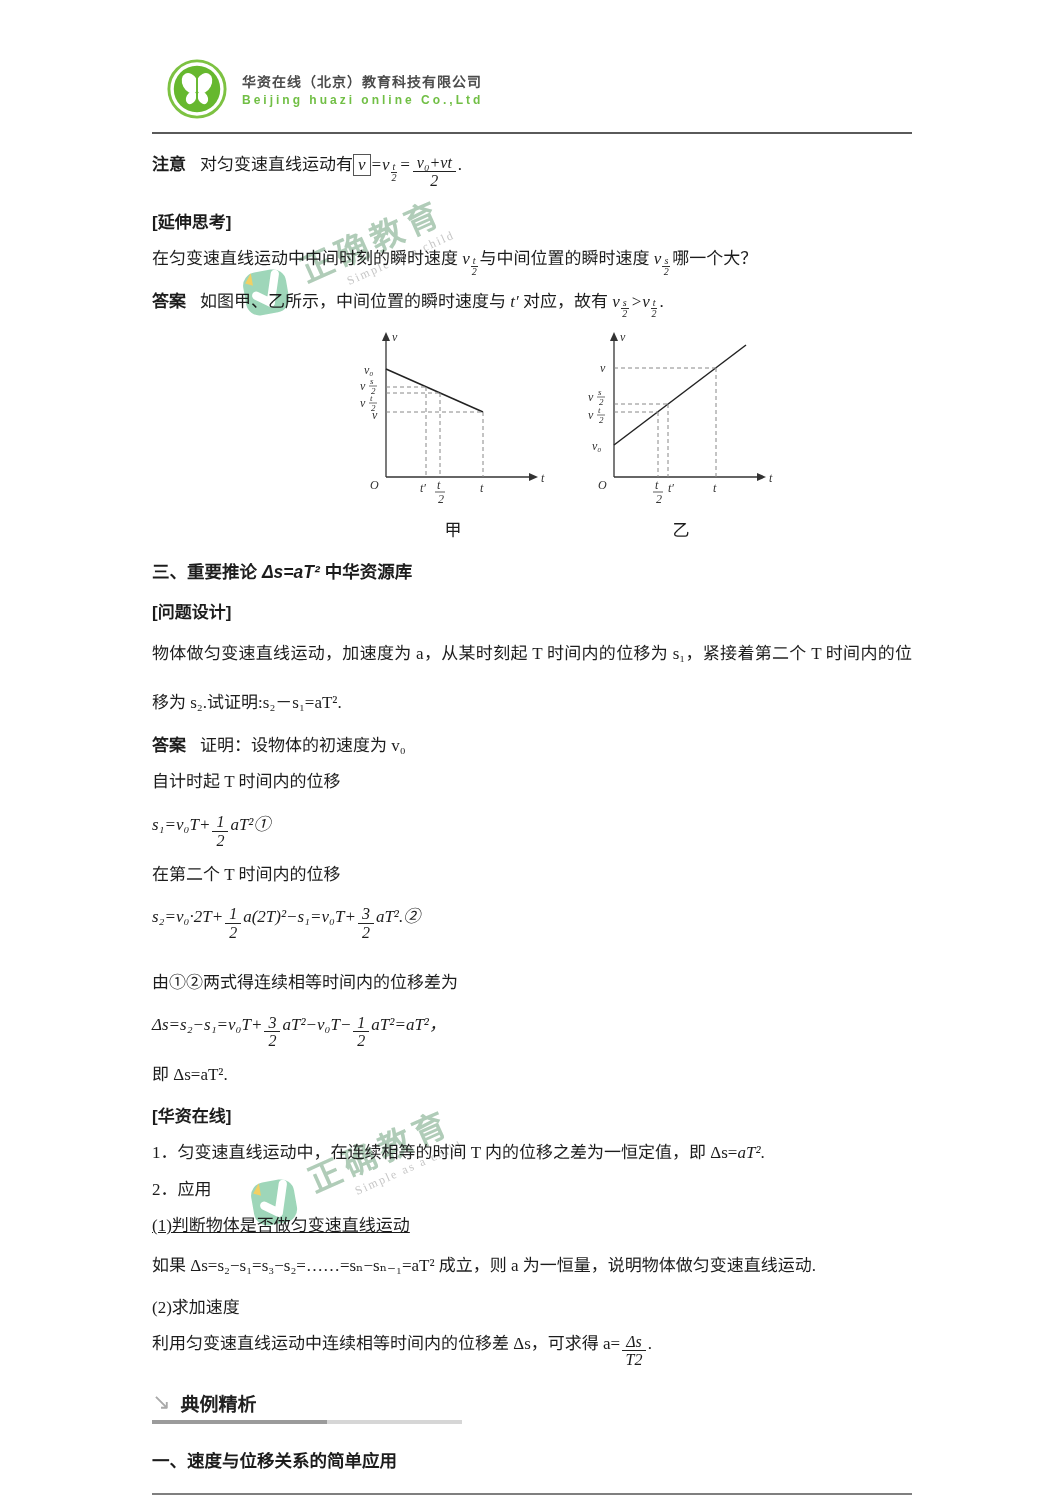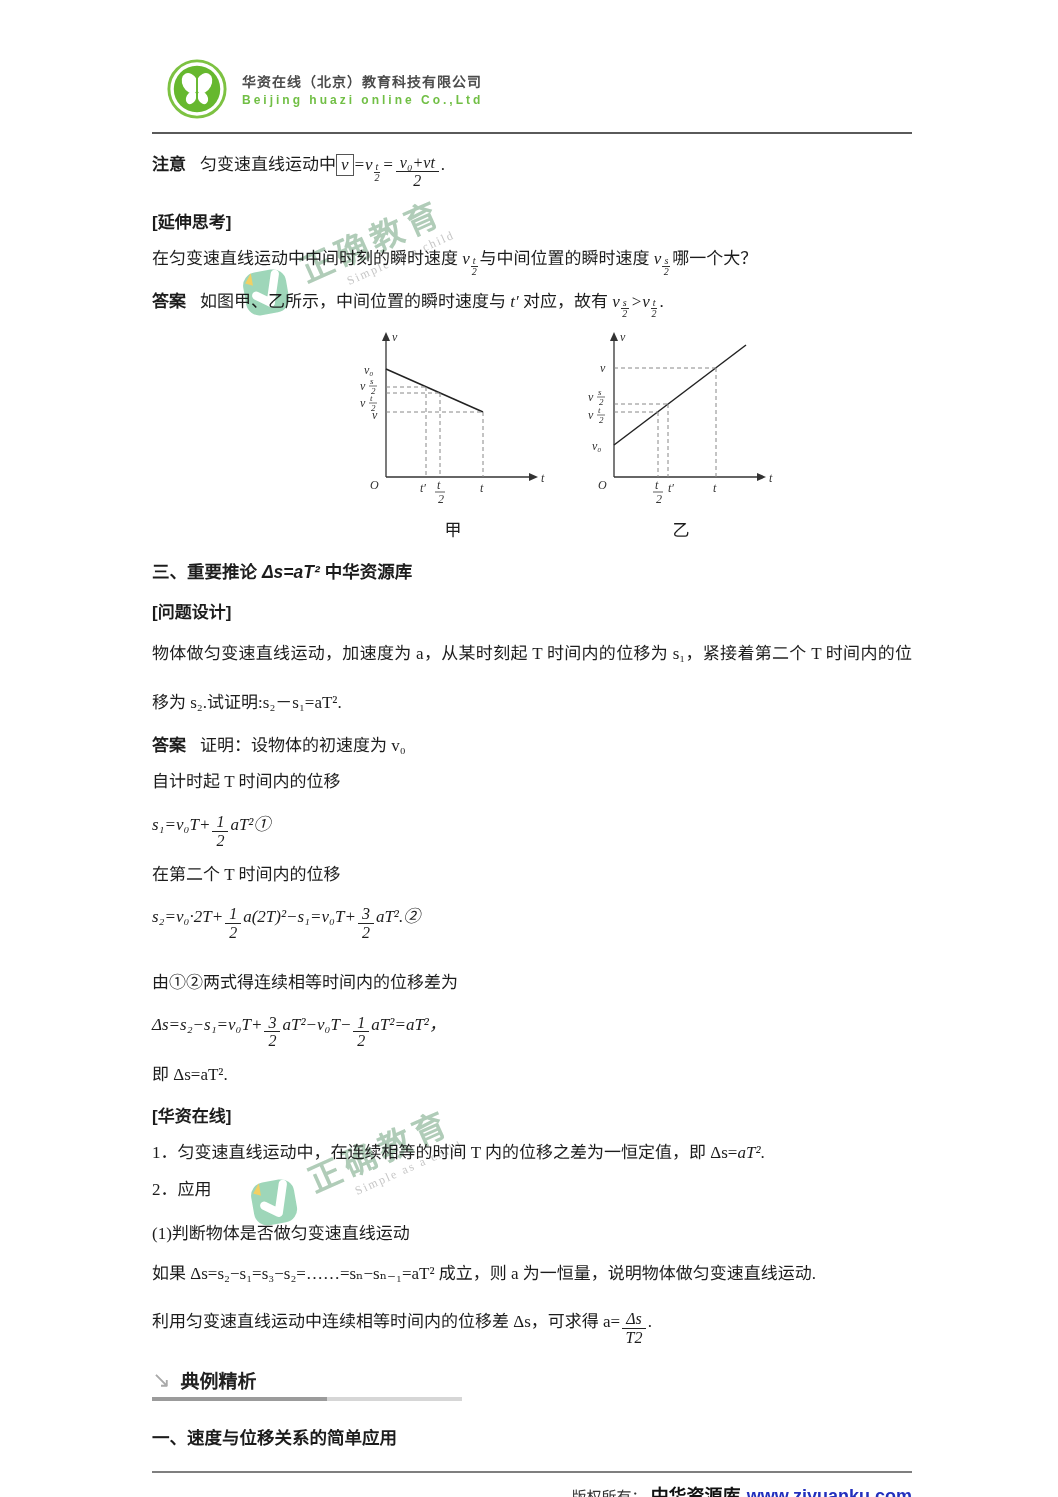--- a/index.html
+++ b/index.html
@@ -101,21 +101,21 @@
         <line x1="32" y1="18" x2="32" y2="48" stroke="#66b82e" stroke-width="2"></line>
       </svg>
       <div class="hdr-txt">
         <span class="hdr-cn">华资在线（北京）教育科技有限公司</span>
         <span class="hdr-en">Beijing huazi online Co.,Ltd</span>
       </div>
     </div>
     <hr class="hdr-rule">
 
     <div class="ln" style="margin-top:18px;">
-      <span class="lbl">注意</span><span>匀变速直线运动中</span><span class="boxv">v</span><span class="it">=</span><span class="it">v</span><span class="subfrac"><span class="n">t</span><span class="d">2</span></span><span class="it">=</span><span class="frac"><span class="num">v₀+vt</span><span class="den">2</span></span><span>.</span>
+      <span class="lbl">注意</span><span>对匀变速直线运动有</span><span class="boxv">v</span><span class="it">=</span><span class="it">v</span><span class="subfrac"><span class="n">t</span><span class="d">2</span></span><span class="it">=</span><span class="frac"><span class="num">v₀+vt</span><span class="den">2</span></span><span>.</span>
     </div>
 
     <div class="ln bhei" style="margin-top:20px;">[延伸思考]</div>
     <div class="ln" style="margin-top:10px;">
       <span>在匀变速直线运动中中间时刻的瞬时速度 </span><span class="it">v</span><span class="subfrac"><span class="n">t</span><span class="d">2</span></span><span>与中间位置的瞬时速度 </span><span class="it">v</span><span class="subfrac"><span class="n">s</span><span class="d">2</span></span><span>哪一个大？</span>
     </div>
 
     <div class="ln" style="margin-top:12px;">
       <span class="lbl">答案</span><span>如图甲、乙所示，中间位置的瞬时速度与 </span><span class="it">t′</span><span> 对应，故有 </span><span class="it">v</span><span class="subfrac"><span class="n">s</span><span class="d">2</span></span><span class="it">&gt;</span><span class="it">v</span><span class="subfrac"><span class="n">t</span><span class="d">2</span></span><span>.</span>
     </div>
@@ -212,22 +212,23 @@
     <div class="mathline">
       <span>Δs=s₂−s₁=v₀T+</span><span class="frac"><span class="num">3</span><span class="den">2</span></span><span>aT²−v₀T−</span><span class="frac"><span class="num">1</span><span class="den">2</span></span><span>aT²=aT²，</span>
     </div>
     <div class="ln" style="margin-top:12px;">即 Δs=aT².</div>
 
     <div class="ln bhei" style="margin-top:16px;">[华资在线]</div>
     <div class="ln" style="margin-top:10px;">
       <span>1．匀变速直线运动中，在连续相等的时间 T 内的位移之差为一恒定值，即 Δs=</span><span class="it und">aT²</span><span>.</span>
     </div>
     <div class="ln" style="margin-top:10px;">2．应用</div>
-    <div class="ln" style="margin-top:18px;">(1)判断物体是否做匀变速直线运动</div>
+    <div class="ln" style="margin-top:10px;text-decoration:underline;">(1)判断物体是否做匀变速直线运动</div>
     <div class="ln just" style="margin-top:2px;">如果 Δs=s₂−s₁=s₃−s₂=……=sₙ−sₙ₋₁=aT² 成立，则 a 为一恒量，说明物体做匀变速直线运动.</div>
+    <div class="ln" style="margin-top:4px;">(2)求加速度</div>
     <div class="ln" style="margin-top:10px;">
       <span>利用匀变速直线运动中连续相等时间内的位移差 Δs，可求得 a=</span><span class="frac"><span class="num">Δs</span><span class="den">T2</span></span><span>.</span>
     </div>
 
     <div>
       <div class="banner">
         <span class="banner-arrow">↘</span>
         <span>典例精析</span>
       </div>
       <div class="banner-underline"></div>

